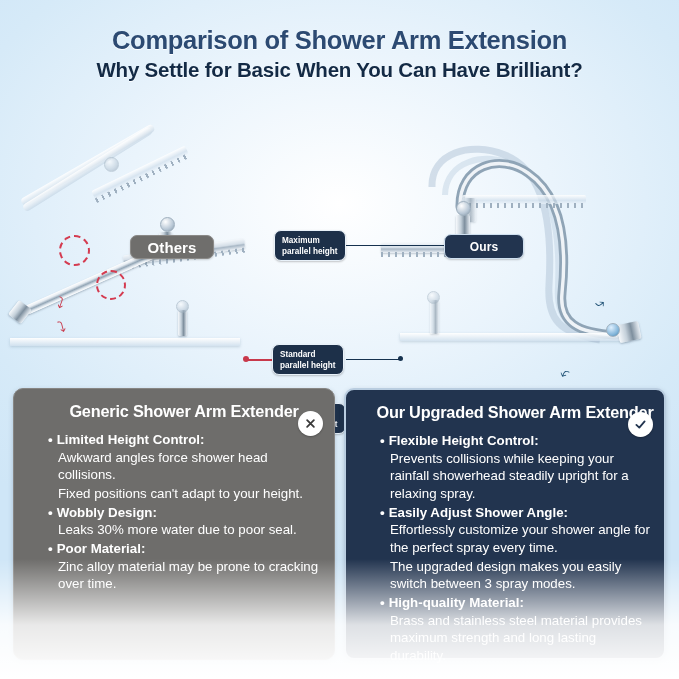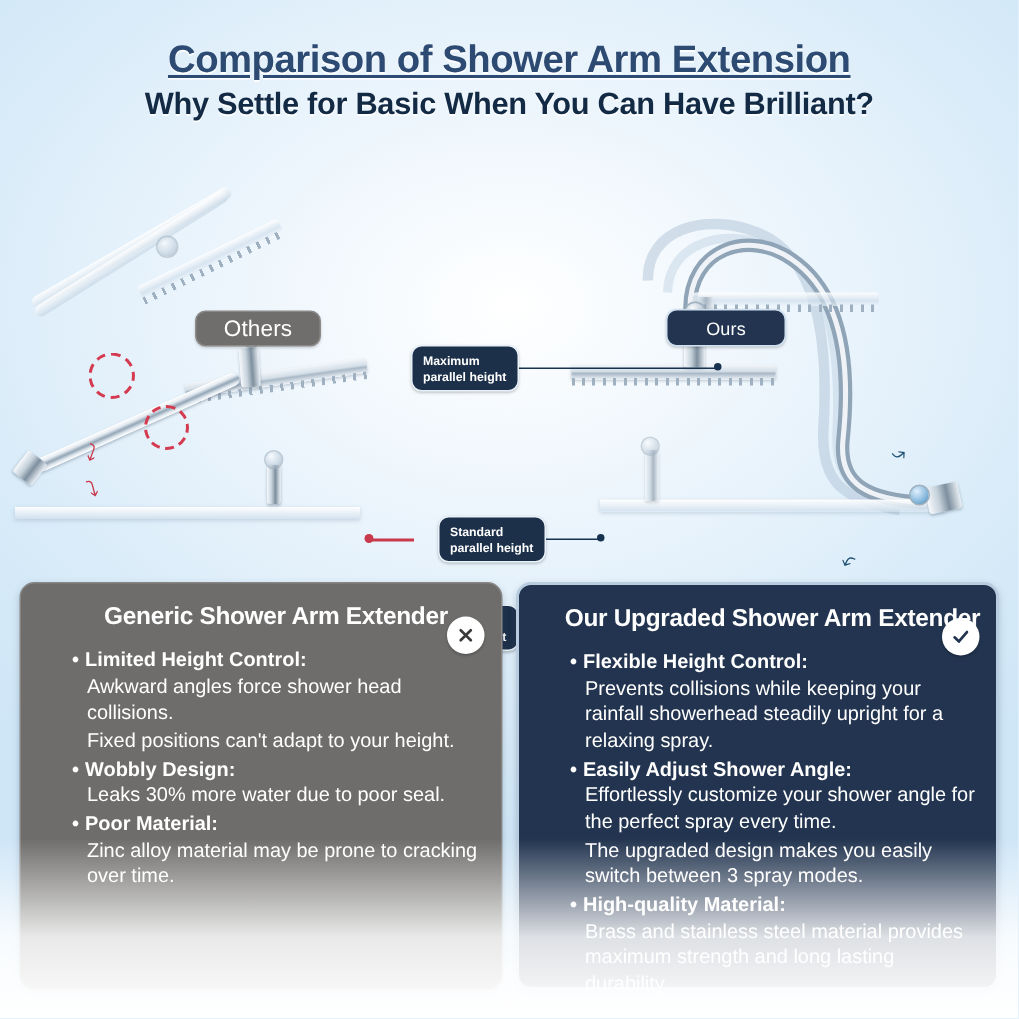--- a/index.html
+++ b/index.html
@@ -19,36 +19,36 @@
     background:linear-gradient(to bottom, rgba(255,255,255,0) 0%, rgba(255,255,255,.85) 55%, #ffffff 100%);
     pointer-events:none;
   }
 
   
   .title{
     position:absolute;top:26px;left:0;width:679px;text-align:center;
     font-size:25.5px;font-weight:bold;letter-spacing:-.3px;
     color:#2c4a72;
     text-shadow:0 1px 0 rgba(255,255,255,.9);
-    text-decoration:underline;
   }
   .subtitle{
     position:absolute;top:58px;left:0;width:679px;text-align:center;
     font-size:20.5px;font-weight:bold;letter-spacing:-.2px;
     color:#132a45;
     text-shadow:0 1px 0 rgba(255,255,255,.85);
   }
 
   
   .illus{position:absolute;top:95px;left:0;width:679px;height:275px;}
 
   .pill{
-    position:absolute;border-radius:7px;font-weight:normal;
+    position:absolute;border-radius:7px;font-weight:bold;
     display:flex;align-items:center;justify-content:center;
     letter-spacing:.1px;
+    margin-top:28px;
   }
   .pill-others{
     left:130px;top:112px;width:82px;height:22px;
     background:#6f6e6c;color:#ffffff;font-size:15px;
     border:1px solid #8b8a88;
     box-shadow:0 1px 2px rgba(0,0,0,.18);
   }
   .pill-ours{
     left:444px;top:111px;width:78px;height:23px;
     background:#22344f;color:#ffffff;font-size:12px;
@@ -57,21 +57,21 @@
   }
 
   .tag{
     position:absolute;background:#1d3049;color:#ffffff;
     border-radius:7px;border:1.5px solid #e8f1f9;
     font-size:8.2px;font-weight:bold;line-height:1.28;
     padding:5px 7px;box-sizing:border-box;
     box-shadow:0 1px 2px rgba(0,0,0,.22);
   }
   .tag-max{left:274px;top:135px;width:72px;height:31px;}
-  .tag-std{left:292px;top:249px;width:72px;height:31px;}
+  .tag-std{left:272px;top:249px;width:72px;height:31px;}
   .tag-min{left:274px;top:308px;width:72px;height:31px;}
 
   .lead{position:absolute;background:#16324f;height:1px;}
   .lead-max{left:346px;top:150px;width:132px;}
   .lead-std{left:346px;top:264px;width:54px;}
   .lead-min{left:346px;top:323px;width:52px;}
   .dot{position:absolute;width:5px;height:5px;border-radius:50%;background:#16324f;}
   .dot-max{left:476px;top:147px;}
   .dot-std{left:398px;top:261px;}
   .dot-min{left:396px;top:320px;}

